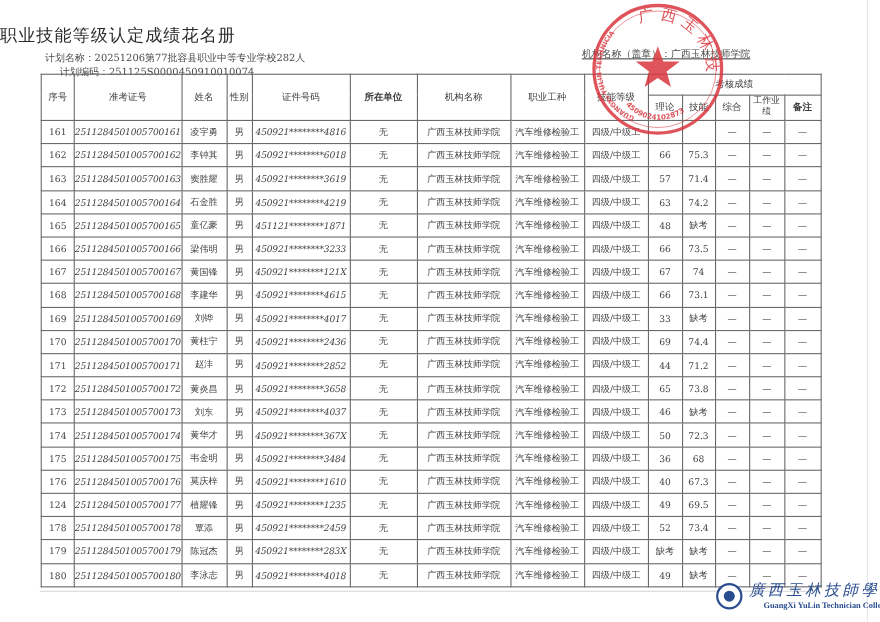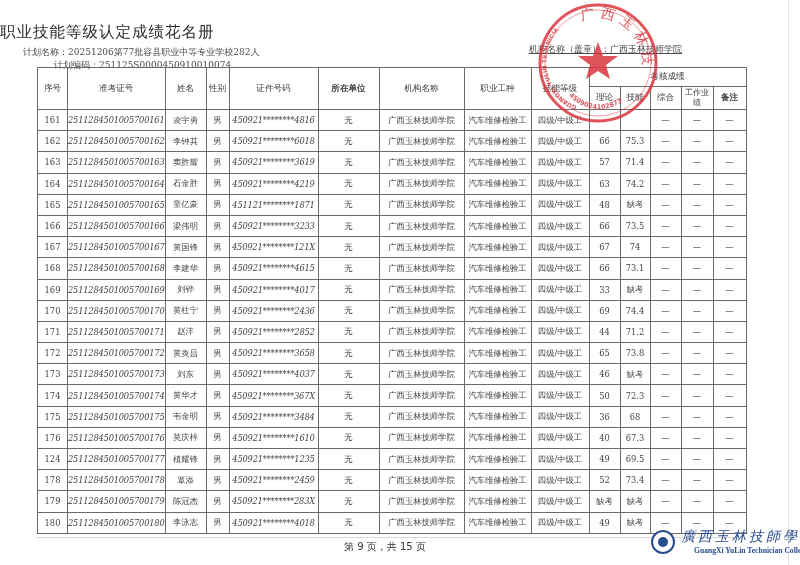--- a/index.html
+++ b/index.html
@@ -2,21 +2,21 @@
 <html><head>
 <meta charset="utf-8">
 <style>
   html, body { margin:0; padding:0; }
   body { width:800px; height:565px; background:#ffffff; position:relative; overflow:hidden;
          font-family: "DejaVu Serif", "Liberation Serif", serif; color:#3a3a3a; }
   .page { position:absolute; left:0; top:0; width:800px; height:565px; }
   .right-edge { position:absolute; left:788px; top:0; width:1px; height:565px; background:#e6e6e6; }
   .title { position:absolute; left:0; width:784px; top:22px; text-align:left; font-size:15.5px; color:#2b2b2b; letter-spacing:1px; }
   .meta { position:absolute; font-size:9px; color:#4a4a4a; white-space:nowrap; }
-  .meta.plan-name { left:23px; top:46px; }
+  .meta.plan-name { left:41px; top:46px; }
   .meta.plan-code { left:54px; top:59px; }
   .meta.org { left:529px; top:43px;text-decoration:underline; }
   table.roster { position:absolute; left:37px; top:67px; border-collapse:collapse; table-layout:fixed;
                  border:1.4px solid #555; }
   table.roster td, table.roster th { border:1px solid #6a6a6a; padding:0; text-align:center; vertical-align:middle;
                  font-weight:normal; font-size:8.3px; color:#444; white-space:nowrap; overflow:hidden; }
   table.roster th { font-size:8.6px; color:#3a3a3a; }
   table.roster th.bold { font-weight:bold; }
   table.roster tbody tr { height:21.2px;margin-top:23px; }
   table.roster thead tr.h1 { height:19px; }
@@ -406,21 +406,20 @@
           <td>49</td>
           <td>缺考</td>
           <td class="dash">—</td>
           <td class="dash">—</td>
           <td class="dash">—</td>
         </tr>
       </tbody>
   </table>
 
   <div class="bottom-rule"></div>
-  <div class="footer"><span>第 9 页，共 15 页</span></div>
 
   <div class="logo">
     <div class="logo-circle"></div>
     <div class="logo-cn">廣西玉林技師學院</div>
     <div class="logo-en">GuangXi YuLin Technician College</div>
   </div>
 
   <svg class="stamp" viewBox="0 0 122 122">
     <defs>
       <path id="arcTop" d="M 16 61 A 45 45 0 1 1 106 61"></path>

